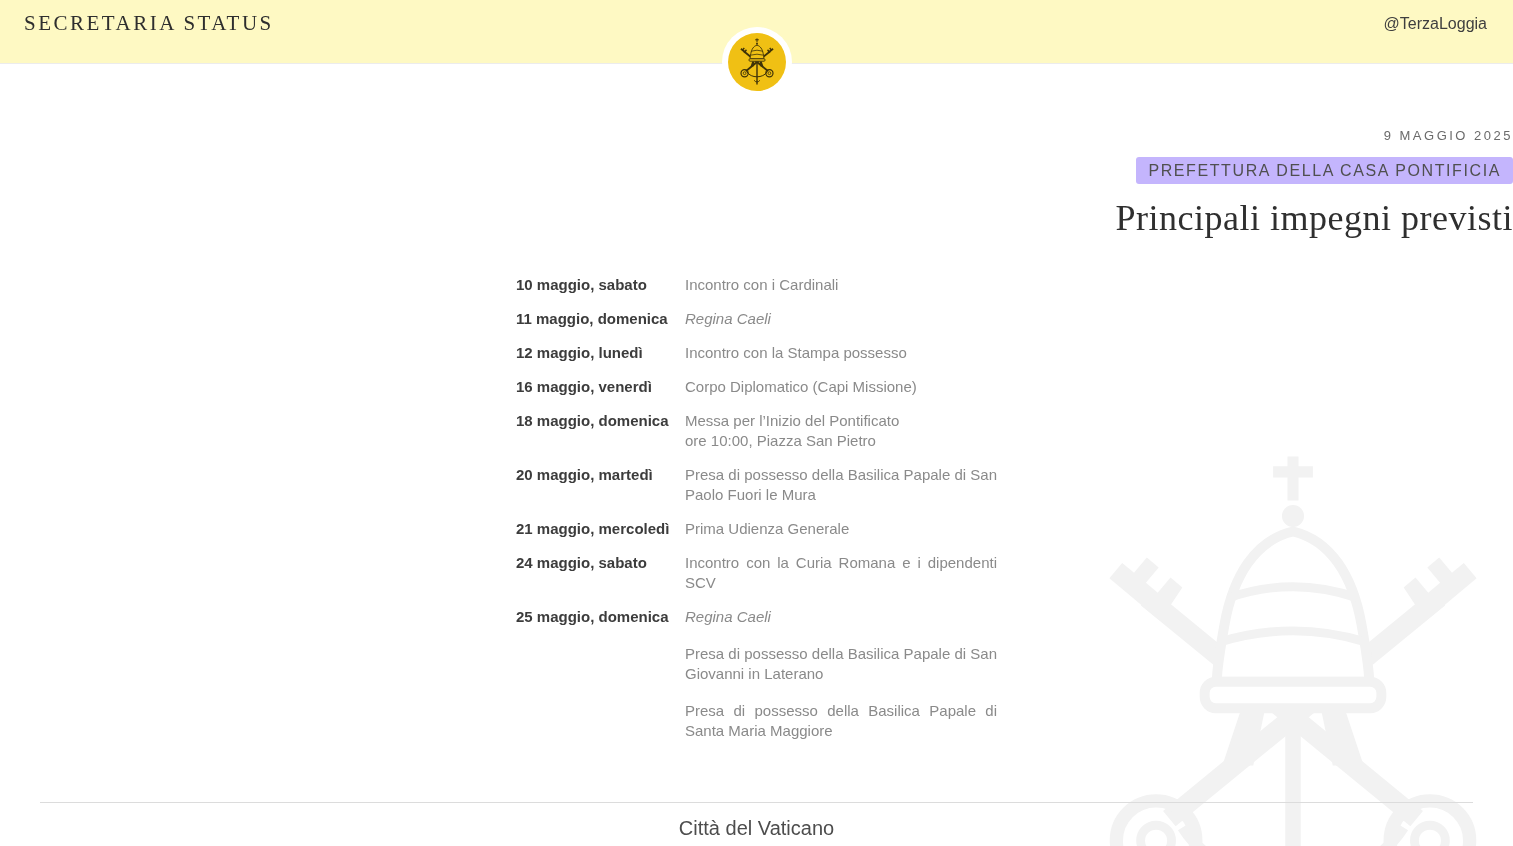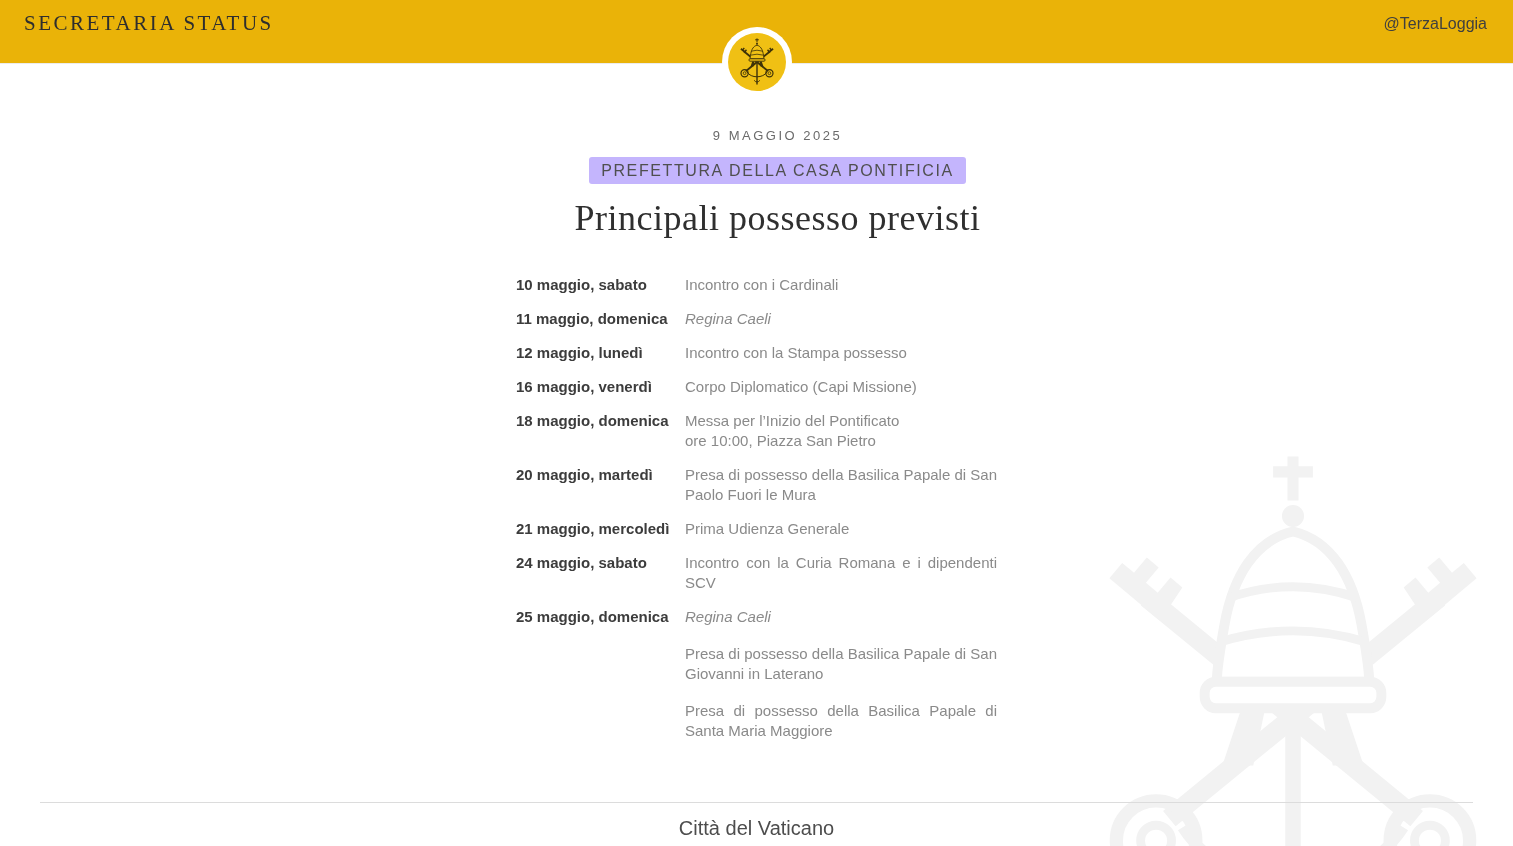--- a/index.html
+++ b/index.html
@@ -18,21 +18,21 @@
   }
   
   .header{
     position:relative;
     height:64px;
     display:flex;
     align-items:center;
     justify-content:space-between;
     padding:0 26px 16px 24px;
     border-bottom:1px solid #ececec;
-    background:#eab308;
+    background:#fef9c3;
     z-index:3;
   }
   .brand{
     font-family:"Liberation Serif",serif;
     font-size:21px;
     letter-spacing:2.5px;
     color:#2e2e2e;
     font-weight:400;
     text-decoration:none;
     cursor:pointer;
@@ -75,21 +75,21 @@
     height:530px;
     color:var(--wm);
     --emblem-bg:#ffffff;
     z-index:0;
     pointer-events:none;
   }
   .watermark svg{width:100%;height:100%;}
   
   .main{position:relative;z-index:1;}
   .masthead{
-    text-align:center;
+    text-align:right;
     padding-top:62px;
     margin-left:42px;
   }
   .date-label{
     font-size:13px;
     letter-spacing:2.5px;
     color:#6a6a6a;
     line-height:20px;
   }
   .badge{
@@ -213,21 +213,21 @@
           <use href="#papal-emblem"></use>
         </svg>
     </div>
   </div>
 </div>
 
 <div class="main">
   <div class="masthead">
     <div class="date-label">9 MAGGIO 2025</div>
     <span class="badge">PREFETTURA DELLA CASA PONTIFICIA</span>
-    <h1 class="page-title">Principali possesso previsti</h1>
+    <h1 class="page-title">Principali impegni previsti</h1>
   </div>
 
   <div class="schedule">
   <div class="row">
     <div class="row-date">10 maggio, sabato</div>
     <div class="row-events">
           <div class="event">Incontro con i Cardinali</div>
         </div>
   </div>
 

